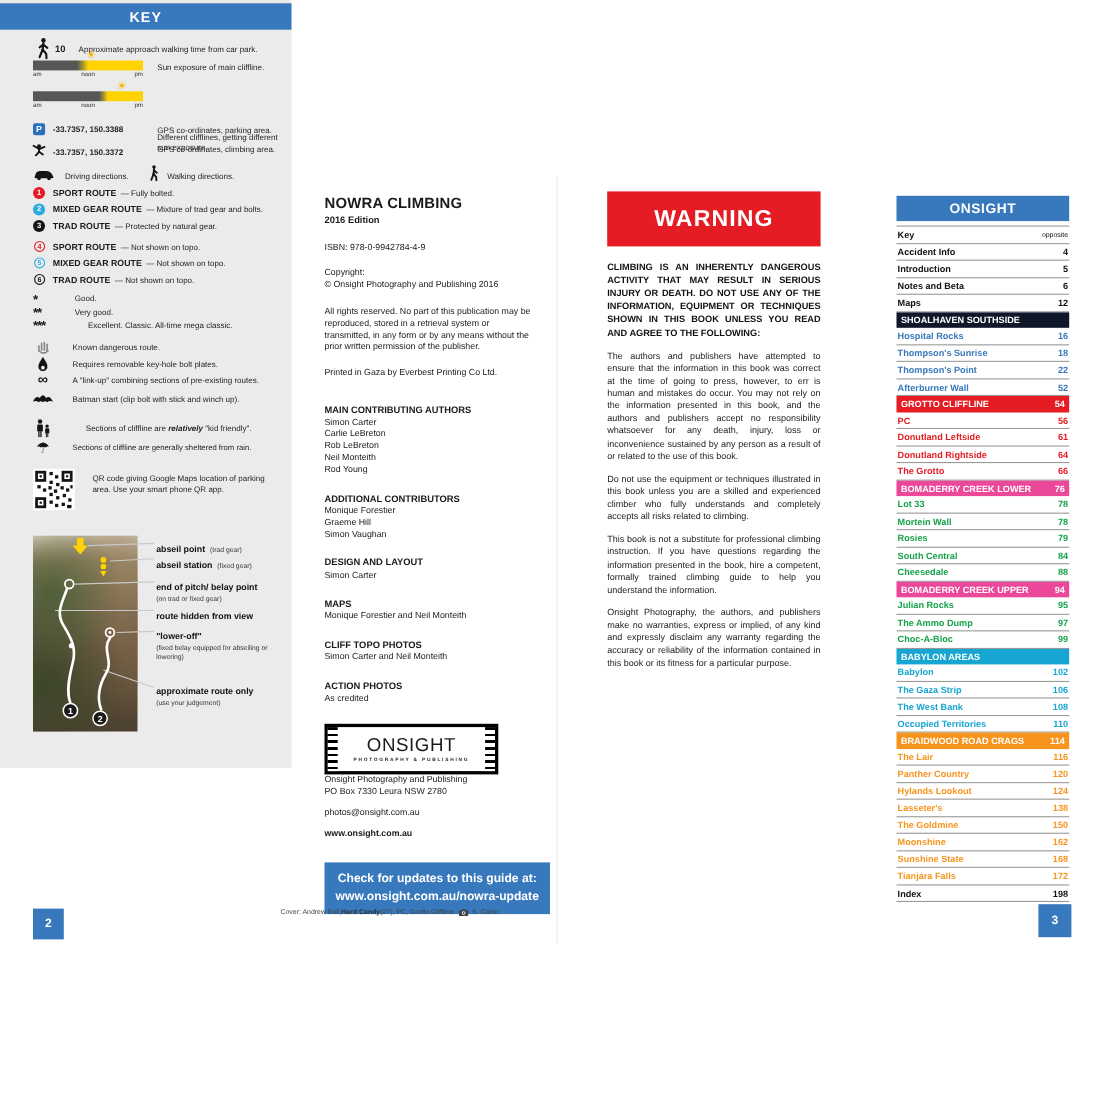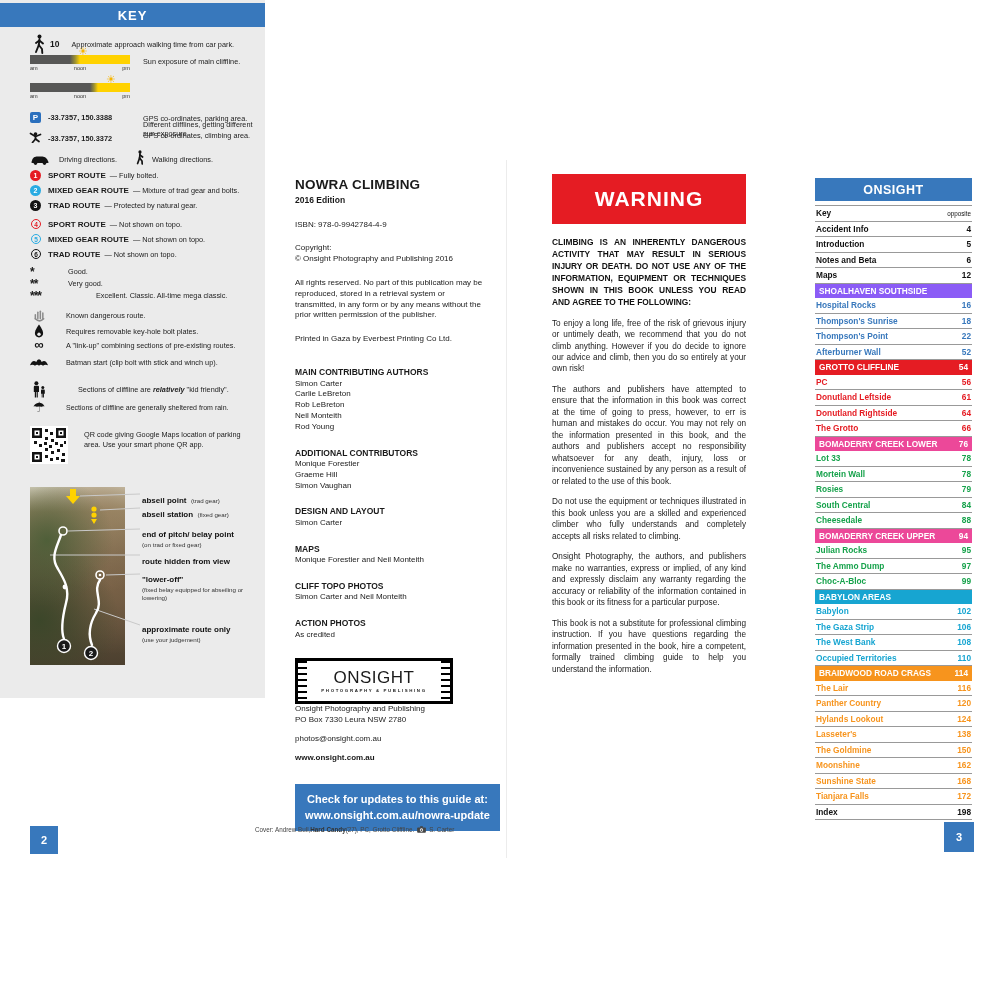--- a/index.html
+++ b/index.html
@@ -84,21 +84,21 @@
   .crow{height:14.5px;display:flex;align-items:center;justify-content:space-between;
         border-bottom:1px solid #999;font-size:8.3px;font-weight:bold;padding:0 1px;}
   .crow .cpage{font-weight:bold;}
   .c-plain{color:#111;}
   .c-blue{color:#3878bc;}
   .c-red{color:#e51c23;}
   .c-green{color:#16a24b;}
   .c-cyan{color:#17a5d1;}
   .c-orange{color:#f7941d;}
   .chdr{border-bottom:none;color:#fff;padding:0 4px;}
-  .ch-navy{background:#8b5cf6;}
+  .ch-navy{background:#0f172a;}
   .ch-red{background:#e51c23;}
   .ch-green{background:#ec4899;}
   .ch-cyan{background:#17a5d1;}
   .ch-orange{background:#f7941d;}
   .c-opp{font-size:6.3px;font-weight:normal;color:#111;}
 
   .pagenum{position:absolute;background:#3878bc;color:#fff;font-weight:bold;font-size:11px;
            display:flex;align-items:center;justify-content:center;}
   .spine{position:absolute;left:506px;top:160px;width:1px;height:698px;background:#ececec;}
 </style>
@@ -242,21 +242,21 @@
     <div class="krow" style="left:30px;top:267px;">
       <span class="starglyph">*</span>
       <span class="ktext" style="margin-left:12px;">Good.</span>
     </div>
     <div class="krow" style="left:30px;top:279px;">
       <span class="starglyph">**</span>
       <span class="ktext" style="margin-left:12px;">Very good.</span>
     </div>
     <div class="krow" style="left:30px;top:291px;">
       <span class="starglyph">***</span>
-      <span class="ktext" style="margin-left:28px;padding-left:12px;">Excellent. Classic. All-time mega classic.</span>
+      <span class="ktext" style="margin-left:12px;padding-left:12px;">Excellent. Classic. All-time mega classic.</span>
     </div>
 
     <div class="krow" style="left:28px;top:308px;">
       <span class="icbox">
         <svg width="15" height="15" viewBox="0 0 18 18">
             <g stroke="#8a8a8a" stroke-width="1.8" fill="none" stroke-linecap="round">
               <path d="M4 13 V8"></path>
               <path d="M7 12.5 V5"></path>
               <path d="M10 12.5 V4"></path>
               <path d="M13 13 V6"></path>
@@ -478,25 +478,24 @@
         </svg>
     </span>
     <span>S. Carter</span>
   </div>
 
   <div class="warn">
     <div class="warnbox">
       <span>WARNING</span>
     </div>
     <div class="warnlead">CLIMBING IS AN INHERENTLY DANGEROUS ACTIVITY THAT MAY RESULT IN SERIOUS INJURY OR DEATH. DO NOT USE ANY OF THE INFORMATION, EQUIPMENT OR TECHNIQUES SHOWN IN THIS BOOK UNLESS YOU READ AND AGREE TO THE FOLLOWING:</div>
-    <div class="warnp">To enjoy a long life, free of the risk of grievous injury or untimely death, we recommend that you do not climb anything. However if you do decide to ignore our advice and climb, then you do so entirely at your own risk!</div>
     <div class="warnp">The authors and publishers have attempted to ensure that the information in this book was correct at the time of going to press, however, to err is human and mistakes do occur. You may not rely on the information presented in this book, and the authors and publishers accept no responsibility whatsoever for any death, injury, loss or inconvenience sustained by any person as a result of or related to the use of this book.</div>
     <div class="warnp">Do not use the equipment or techniques illustrated in this book unless you are a skilled and experienced climber who fully understands and completely accepts all risks related to climbing.</div>
+    <div class="warnp">This book is not a substitute for professional climbing instruction. If you have questions regarding the information presented in the book, hire a competent, formally trained climbing guide to help you understand the information.</div>
     <div class="warnp">Onsight Photography, the authors, and publishers make no warranties, express or implied, of any kind and expressly disclaim any warranty regarding the accuracy or reliability of the information contained in this book or its fitness for a particular purpose.</div>
-    <div class="warnp">This book is not a substitute for professional climbing instruction. If you have questions regarding the information presented in the book, hire a competent, formally trained climbing guide to help you understand the information.</div>
   </div>
 
   <div class="contents">
     <div class="chead">
       <span>ONSIGHT</span>
     </div>
     <div class="ctable">
       <div class="crow c-plain">
           <span>Key</span>
           <span class="c-opp">opposite</span>

